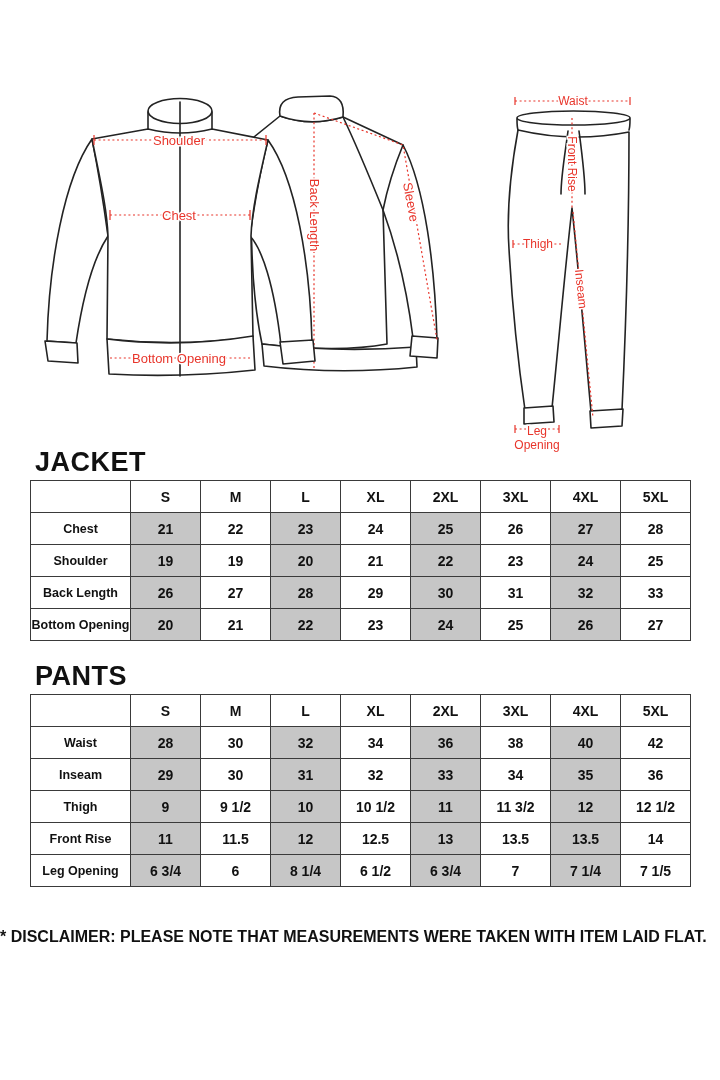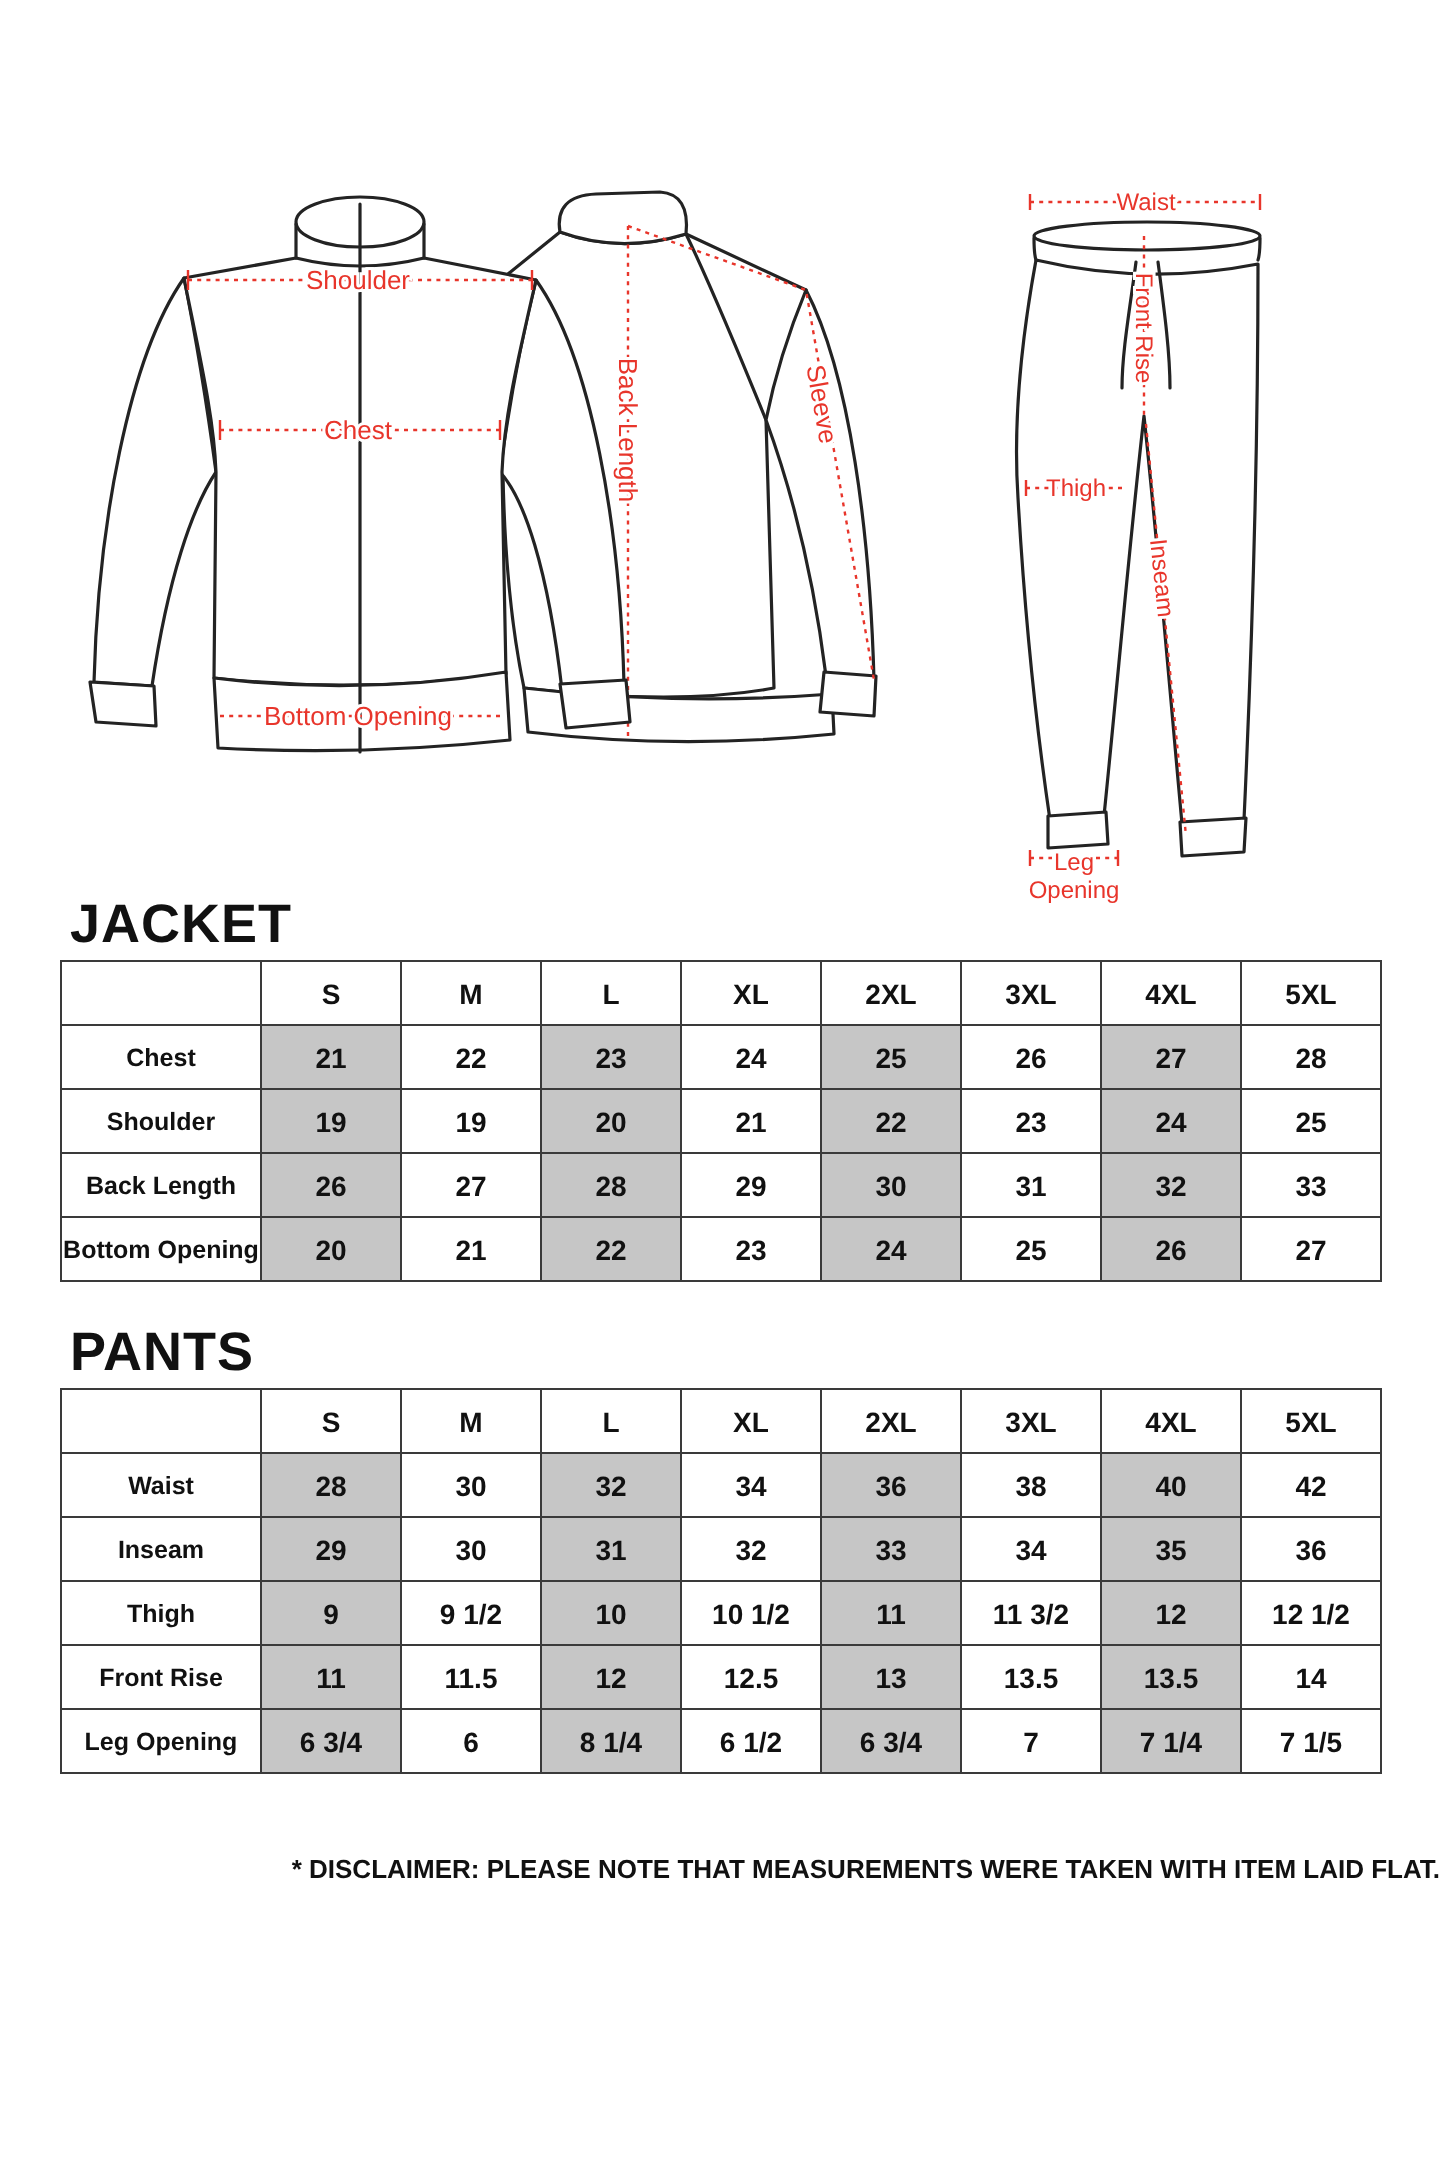--- a/index.html
+++ b/index.html
@@ -26,21 +26,21 @@
                  margin:2px 0 4px 35px;line-height:1;}
   #pants-title{margin-top:22px;}
 
   table.size-table{border-collapse:collapse;table-layout:fixed;width:660px;margin:0 0 0 30px;}
   table.size-table th,table.size-table td{
       border:1px solid #3a3a3a;height:31px;padding:0;text-align:center;vertical-align:middle;
       font-family:"Liberation Sans",sans-serif;font-weight:bold;font-size:14px;background:#fff;}
   table.size-table tbody th{font-size:12.5px;}
   table.size-table td.shade{background:#c6c6c6;}
 
-  .disclaimer{margin-top:38px;text-align:right;font-weight:bold;font-size:13px;line-height:1.5;}
+  .disclaimer{margin-top:38px;text-align:left;font-weight:bold;font-size:16px;line-height:1.5;}
 </style>
 </head>
 <body>
 
 <div class="diagram">
 
   <svg id="svg-back" width="225" height="295" viewBox="0 0 225 295">
     <g>
       <path class="ln" d="M 36,34 L 10,55 C 6,120 5,200 18,262 Q 95,271 143,262 L 139,128 C 126,96 112,62 99,35 Q 67,45 36,34 Z"></path>
       <path class="ln" d="M 18,262 Q 95,271 172,265 L 173,285 Q 95,293 20,284 Z"></path>

